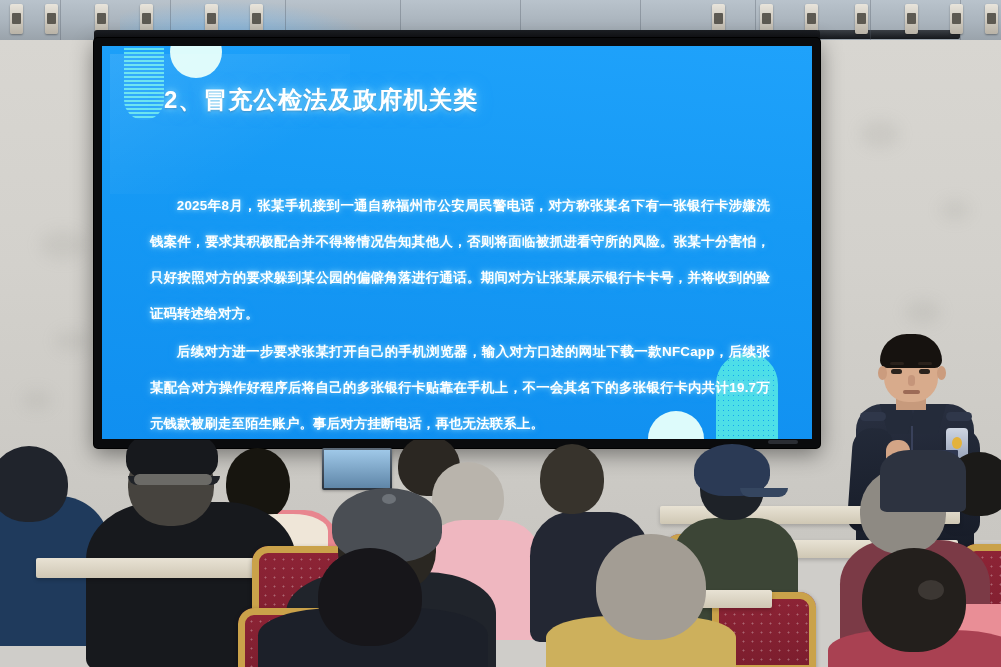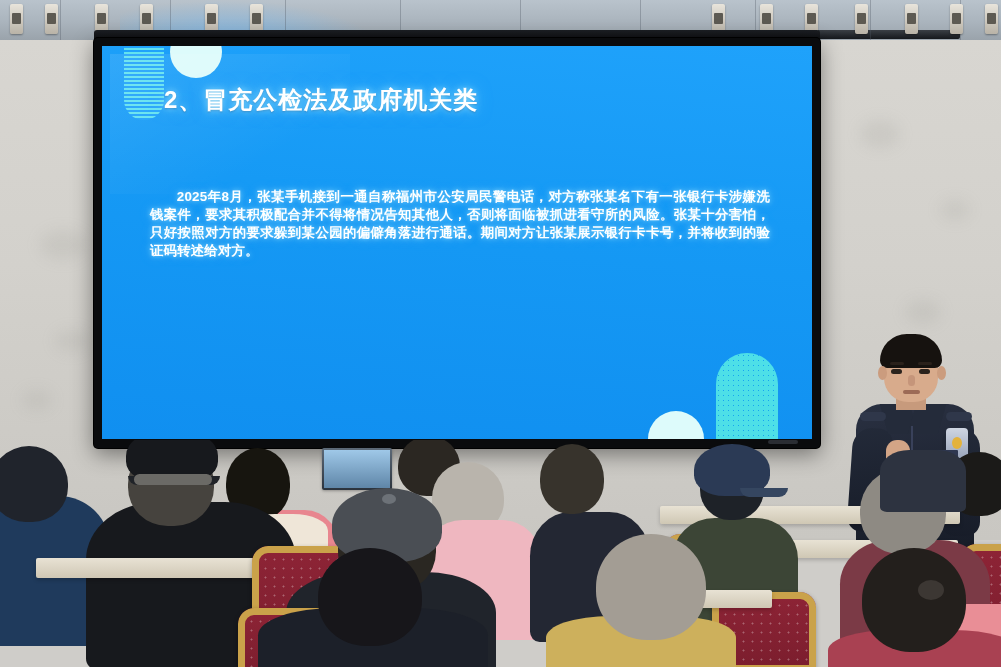--- a/index.html
+++ b/index.html
@@ -53,21 +53,21 @@
 
   .slide-title{position:absolute;left:62px;top:38px;
     font-size:24px;font-weight:bold;color:#fff;letter-spacing:1px;
     text-shadow:0 0 7px rgba(140,225,255,.95),0 0 16px rgba(110,200,255,.6),0 1px 2px rgba(0,20,60,.35);}
   .slide-subtitle{position:absolute;left:0;right:0;top:100px;text-align:center;
     font-size:17px;font-weight:bold;color:#fff;letter-spacing:9px;text-indent:9px;
     text-shadow:0 0 7px rgba(150,230,255,.95),0 0 15px rgba(110,200,255,.55);}
 
   .slide-body{position:absolute;left:48px;right:42px;top:142px;}
   .slide-body p{margin:0 0 2px 0;text-indent:2em;
-    font-size:13.4px;line-height:18px;font-weight:bold;color:#fff;
+    font-size:13.4px;line-height:36px;font-weight:bold;color:#fff;
     text-align:justify;text-justify:inter-character;letter-spacing:.2px;
     text-shadow:0 0 5px rgba(150,225,255,.9),0 0 12px rgba(110,200,255,.45);}
 
   .glare{position:absolute;left:8px;top:8px;width:240px;height:140px;
     background:linear-gradient(150deg,rgba(255,255,255,.10),rgba(255,255,255,0) 70%);
     pointer-events:none;}
 
   
   .presenter{position:absolute;left:846px;top:332px;width:142px;height:230px;}
   .p-head{position:absolute;left:38px;top:8px;width:54px;height:62px;border-radius:26px 26px 24px 24px;
@@ -177,20 +177,21 @@
     <div class="slide">
       <div class="dec dec-stripe-pill"></div>
       <div class="dec dec-circle-top"></div>
       <div class="dec dec-dot-arch"></div>
       <div class="dec dec-dome"></div>
 
       <div class="slide-title">2、冒充公检法及政府机关类</div>
 
       <div class="slide-body">
         <p>2025年8月，张某手机接到一通自称福州市公安局民警电话，对方称张某名下有一张银行卡涉嫌洗钱案件，要求其积极配合并不得将情况告知其他人，否则将面临被抓进看守所的风险。张某十分害怕，只好按照对方的要求躲到某公园的偏僻角落进行通话。期间对方让张某展示银行卡卡号，并将收到的验证码转述给对方。</p>
+        <p>后续对方进一步要求张某打开自己的手机浏览器，输入对方口述的网址下载一款NFCapp，后续张某配合对方操作好程序后将自己的多张银行卡贴靠在手机上，不一会其名下的多张银行卡内共计19.7万元钱款被刷走至陌生账户。事后对方挂断电话，再也无法联系上。</p>
       </div>
       <div class="glare"></div>
     </div>
   </div>
   <div class="tv-stand"></div>
 
   <div class="presenter">
     <div class="p-body"></div>
     <div class="p-armL"></div>
     <div class="p-armR"></div>

